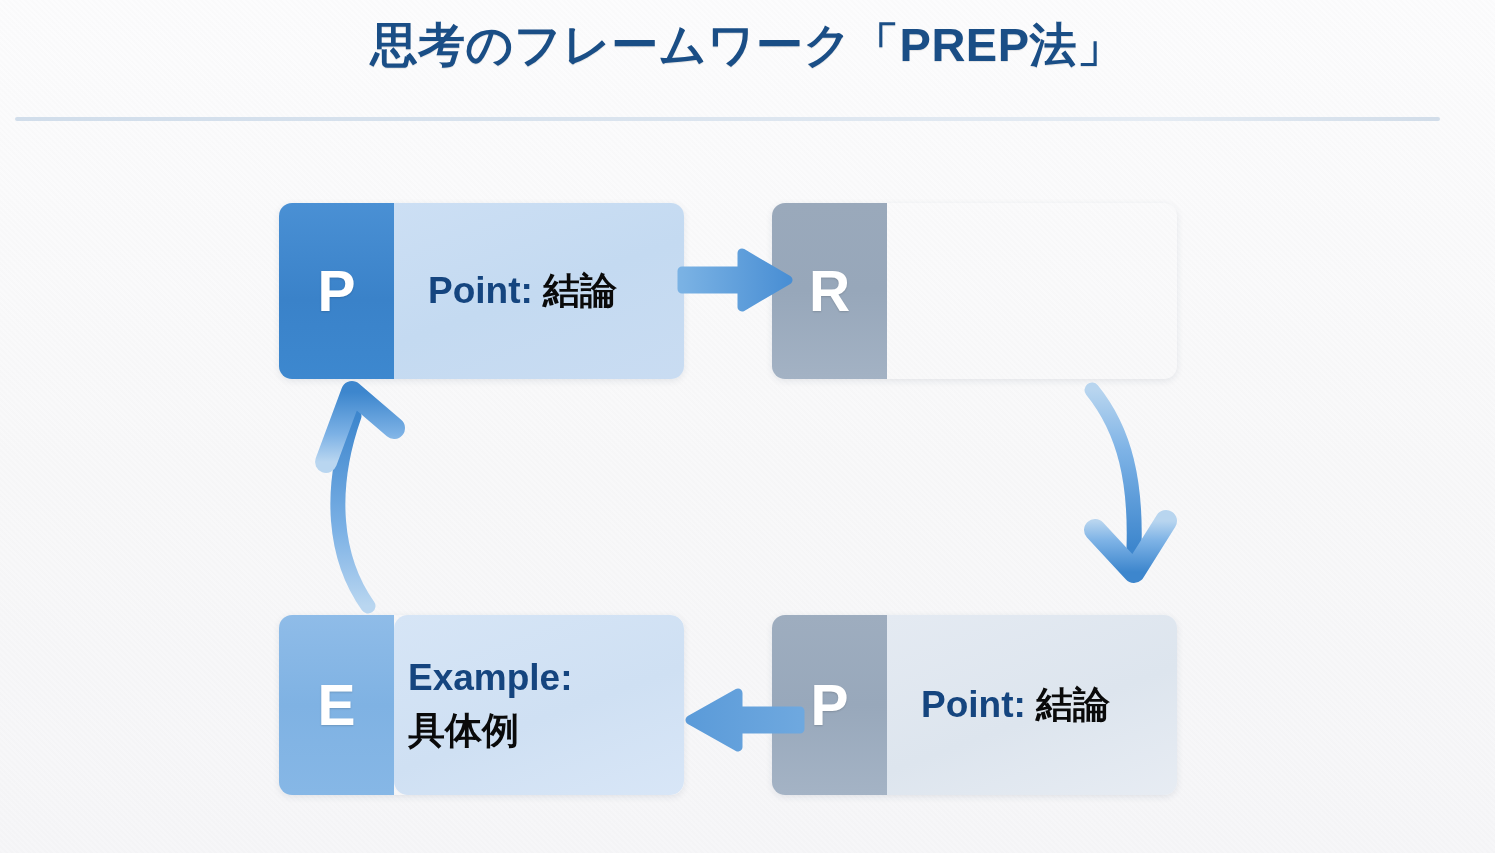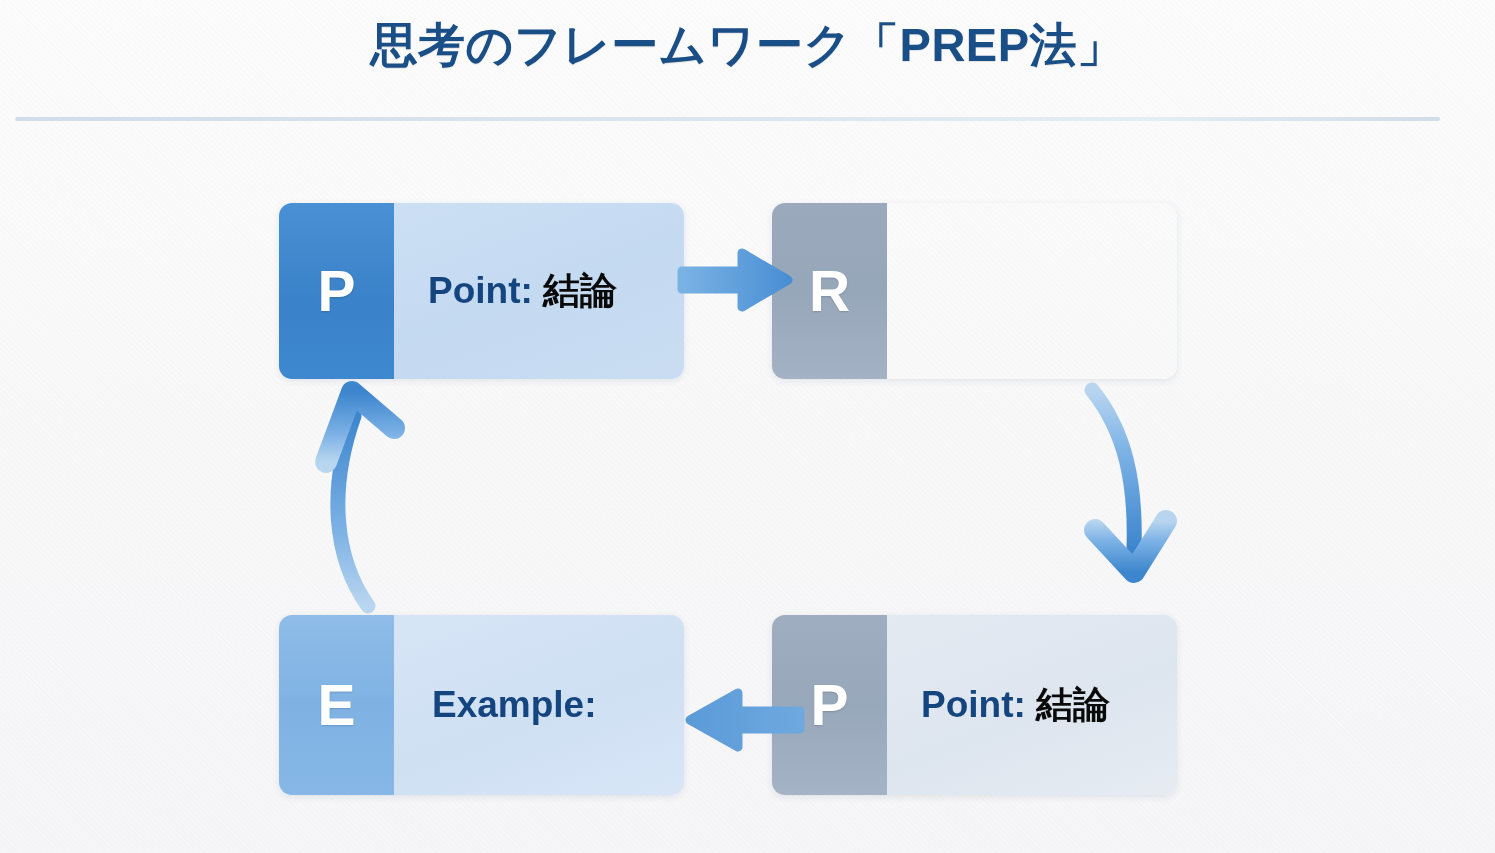--- a/index.html
+++ b/index.html
@@ -88,21 +88,21 @@
 
   
   #card-p2 { left:772px; top:615px; width:405px; height:180px; }
   #card-p2 .tab  { width:115px; background:linear-gradient(180deg,#9eadbf 0%,#98a8bb 50%,#a4b3c5 100%); }
   #card-p2 .body { background:linear-gradient(160deg,#e4eaf2 0%,#dde5ee 55%,#e7ecf3 100%); }
 
   
   #card-e { left:279px; top:615px; width:405px; height:180px; }
   #card-e .tab  { width:115px; background:linear-gradient(180deg,#8fbce8 0%,#7fb2e3 50%,#86b7e6 100%); }
   #card-e .body { background:linear-gradient(160deg,#d6e5f6 0%,#cfe0f3 55%,#d8e6f7 100%); }
-  #card-e .body { padding-left:38px; }
+  #card-e .body { padding-left:14px;border-radius:14px; }
   #card-e .label { line-height:1.42; }
 
   
   .arrow-svg { position:absolute; overflow:visible; }
   #arrow-top    { left:680px; top:232px;  width:120px; height:96px; }
   #arrow-bottom { left:672px; top:672px;  width:130px; height:96px; }
   #arrow-right  { left:1040px; top:380px; width:160px; height:230px; }
   #arrow-left   { left:320px;  top:370px; width:130px; height:245px; }
 </style>
 </head>
@@ -135,20 +135,21 @@
         <span class="jp">結論</span>
       </div>
     </div>
   </div>
 
   <div class="card" id="card-e">
     <div class="tab">E</div>
     <div class="body">
       <div class="label">
         <div><span class="en">Example:</span></div>
+        <div><span class="jp">具体例</span></div>
       </div>
     </div>
   </div>
 
   <svg class="arrow-svg" id="arrow-top" viewBox="0 0 120 96">
     <defs>
       <linearGradient id="gTop" x1="0" y1="0" x2="1" y2="0">
         <stop offset="0%" stop-color="#7ab2e4"></stop>
           <stop offset="100%" stop-color="#4a8fd4"></stop>
       </linearGradient>

